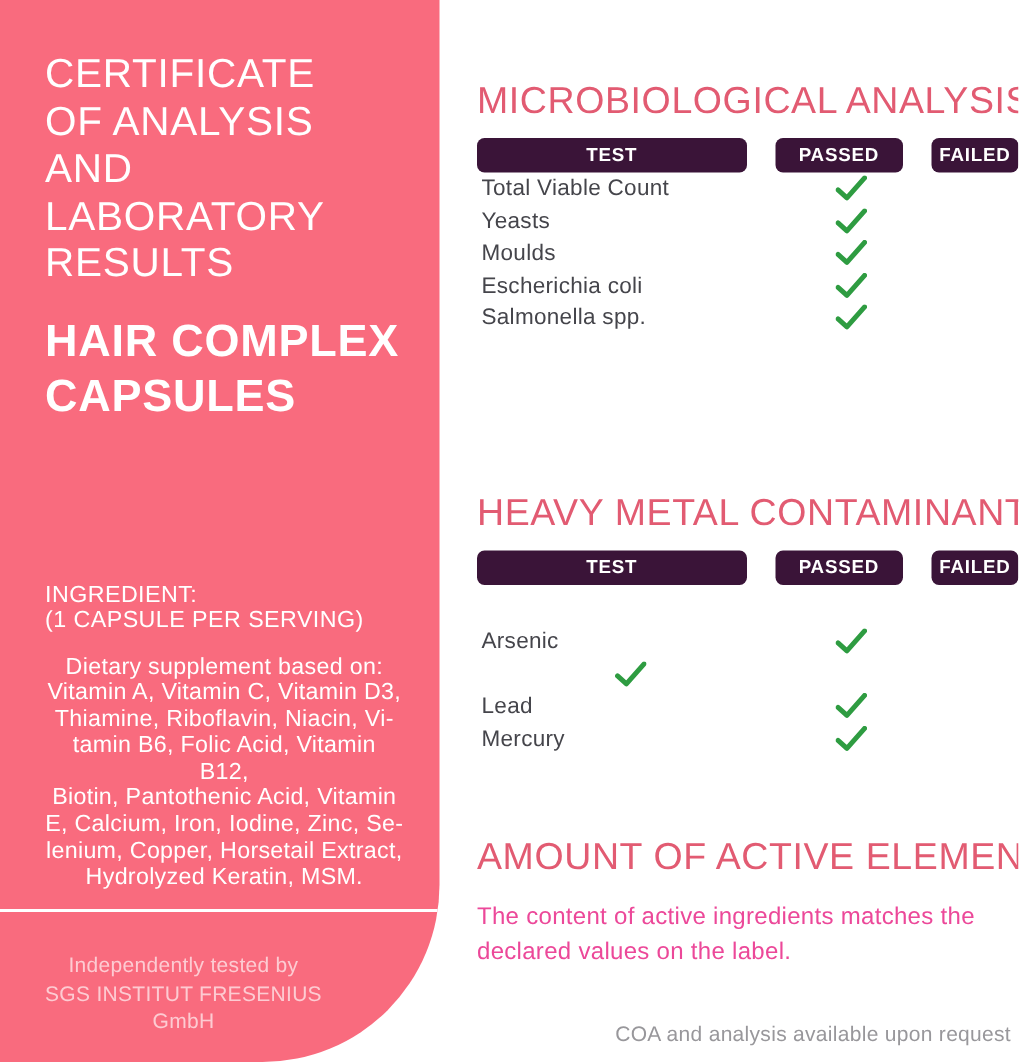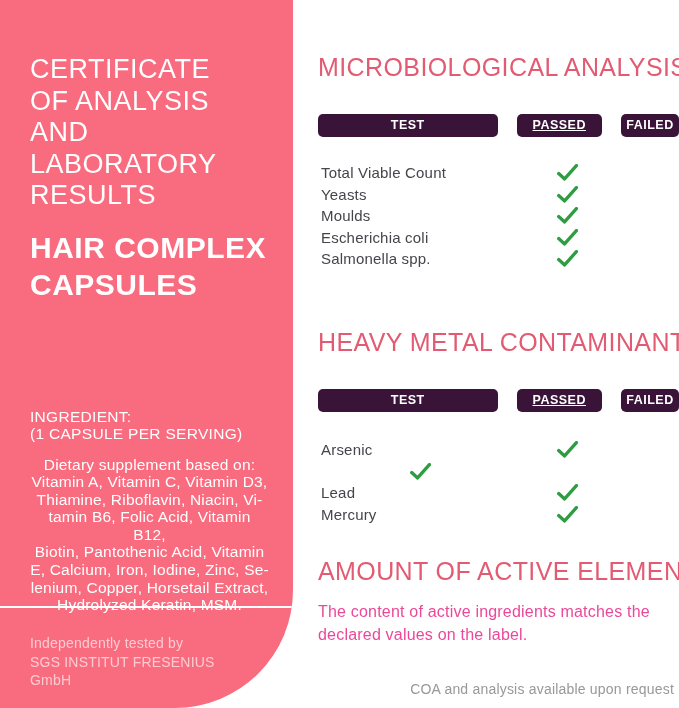--- a/index.html
+++ b/index.html
@@ -7,59 +7,59 @@
     position:relative;width:679px;height:708px;background:#ffffff;
     font-family:"Liberation Sans",sans-serif;overflow:hidden;
   }
   .preline{white-space:pre-line;}
 
   
   .left-panel{
     position:absolute;left:0;top:0;width:293px;height:708px;
     background:#F96B7E;border-bottom-right-radius:118px;overflow:hidden;
   }
-  .panel-content{padding:54px 24px 0 30px;color:#ffffff;}
+  .panel-content{padding:34px 24px 0 30px;color:#ffffff;}
   .cert-title{
     font-size:27px;line-height:31.5px;letter-spacing:0.5px;font-weight:400;margin:0;
   }
   .product-name{
     font-size:30px;line-height:37.5px;font-weight:700;letter-spacing:0.5px;margin:17px 0 0 0;
   }
   .ingredient-heading{
     font-size:15.5px;line-height:17.5px;letter-spacing:0.3px;margin-top:104px;
   }
   .ingredient-text{
     font-size:15.5px;line-height:17.6px;letter-spacing:0.2px;margin-top:13px;text-align:center;
   }
   .panel-divider{
     position:absolute;left:0;top:606px;width:100%;height:2px;background:#ffffff;
   }
   .tested-by{
     position:absolute;left:30px;top:634px;font-size:14px;line-height:18.5px;
-    color:rgba(255,255,255,0.65);letter-spacing:0.2px;
+    color:rgba(255,255,255,0.65);letter-spacing:0.2px;text-align:center;
   }
 
   
   .section{position:absolute;left:318px;width:361px;}
   .sec-micro{top:52px;}
   .sec-heavy{top:327px;}
   .sec-active{top:556px;}
   .sec-title{
     margin:0;font-size:25px;line-height:30px;font-weight:400;color:#E25B72;
     letter-spacing:0.4px;white-space:nowrap;
   }
-  .table-header{display:flex;gap:19px;margin-top:32px;}
+  .table-header{display:flex;gap:19px;margin-top:10px;}
   .pill{
     background:#3A1438;color:#ffffff;height:23px;line-height:23px;border-radius:5px;
     text-align:center;font-size:12.5px;font-weight:700;letter-spacing:0.5px;
   }
   .pill-test{width:204px;}
-  .pill-passed{width:97px;text-decoration:underline;}
+  .pill-passed{width:97px;}
   .pill-failed{width:66px;}
-  .rows{margin-top:25px;}
+  .rows{}
   .rows-heavy{margin-top:27px;}
   .trow{
     display:grid;grid-template-columns:204px 73px 66px;column-gap:9px;
     align-items:center;height:21.5px;
   }
   .trow .tname{
     font-size:15px;color:#45454B;letter-spacing:0.2px;padding-left:3px;
     white-space:nowrap;
   }
   .cell-passed{display:flex;justify-content:center;align-items:center;}

